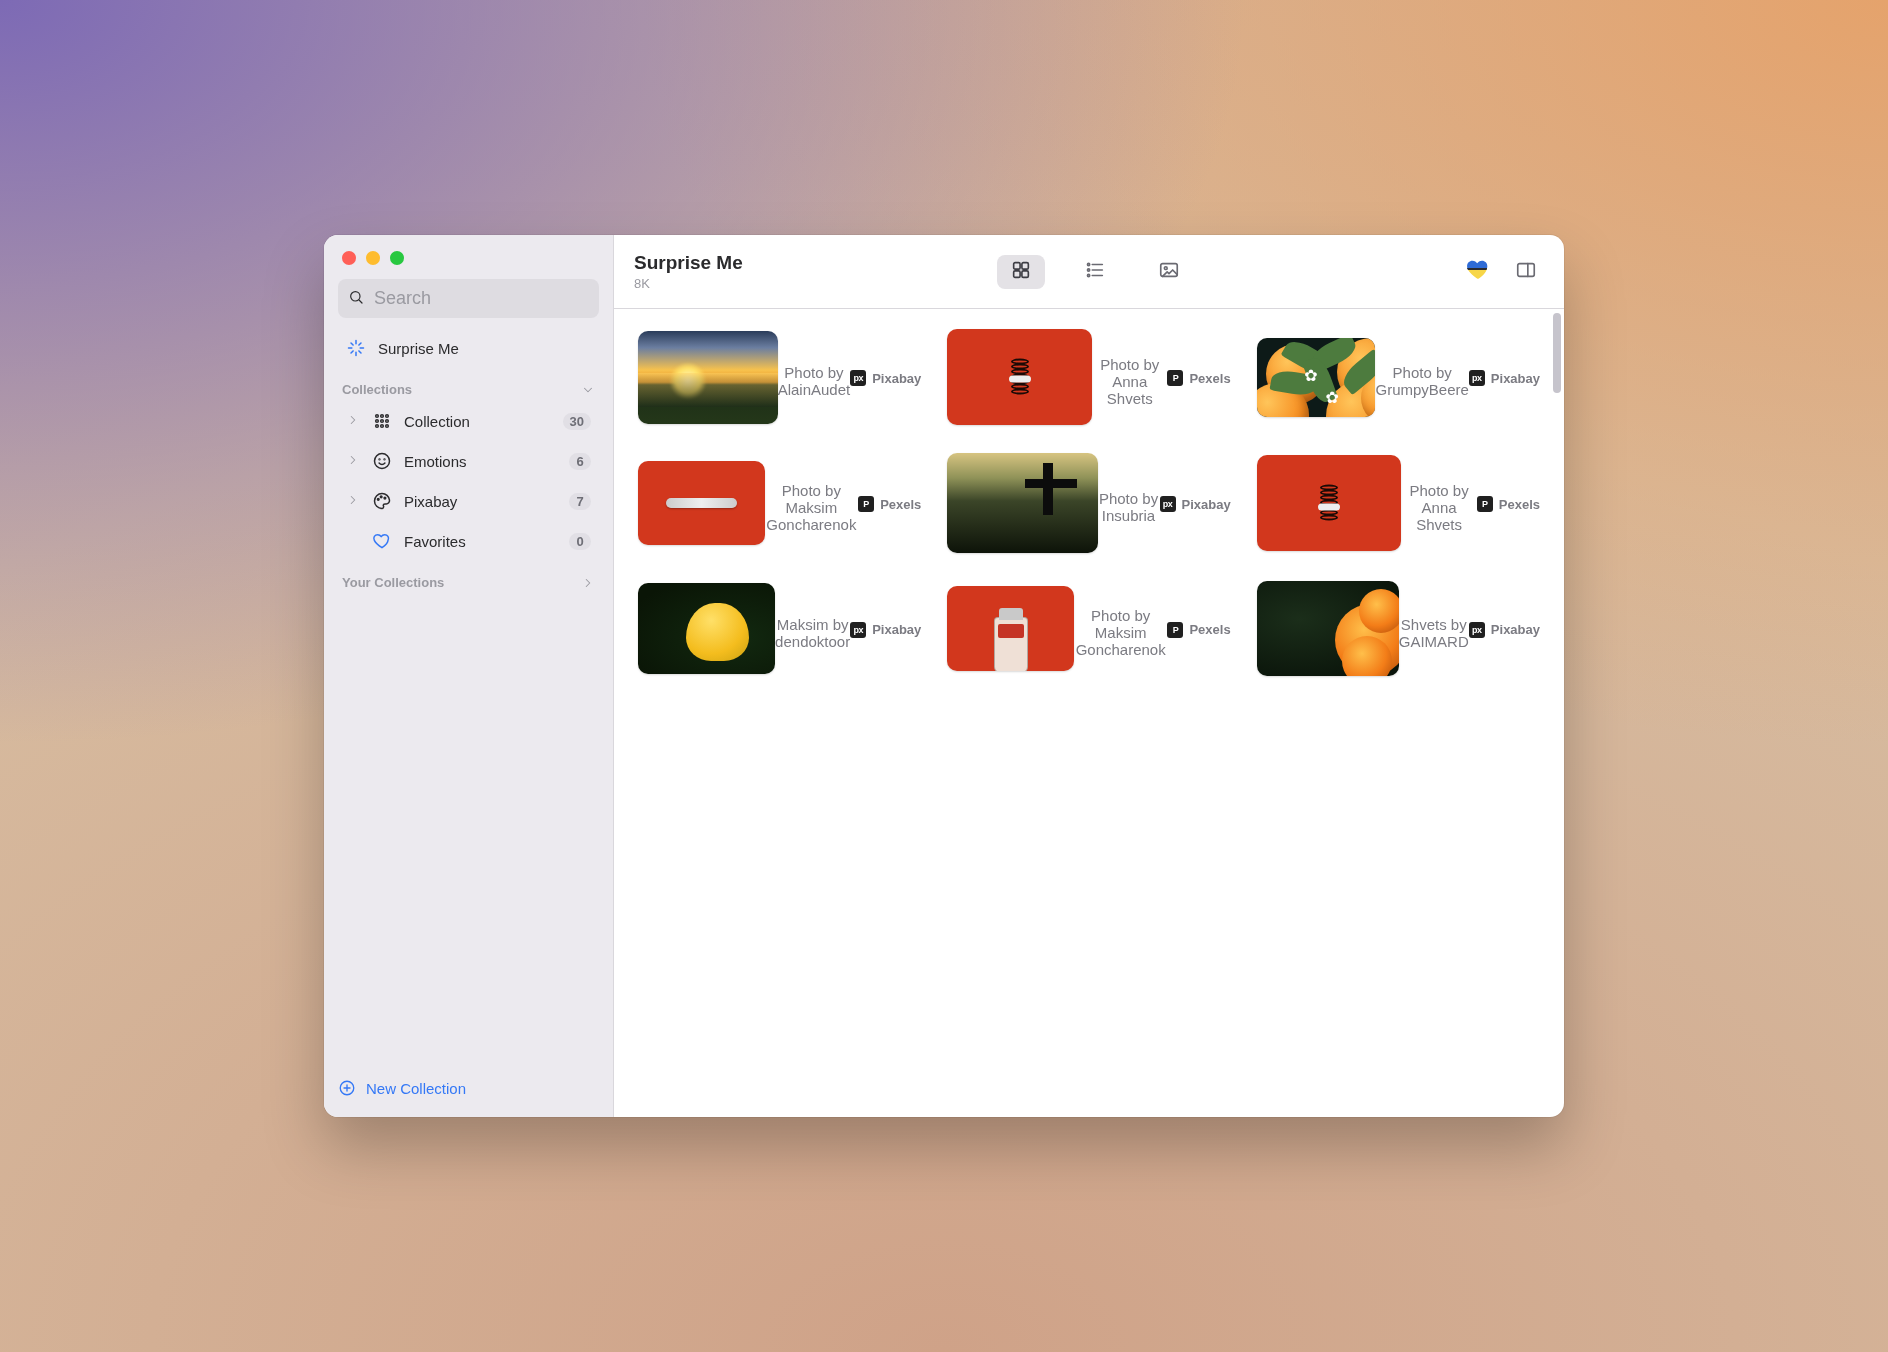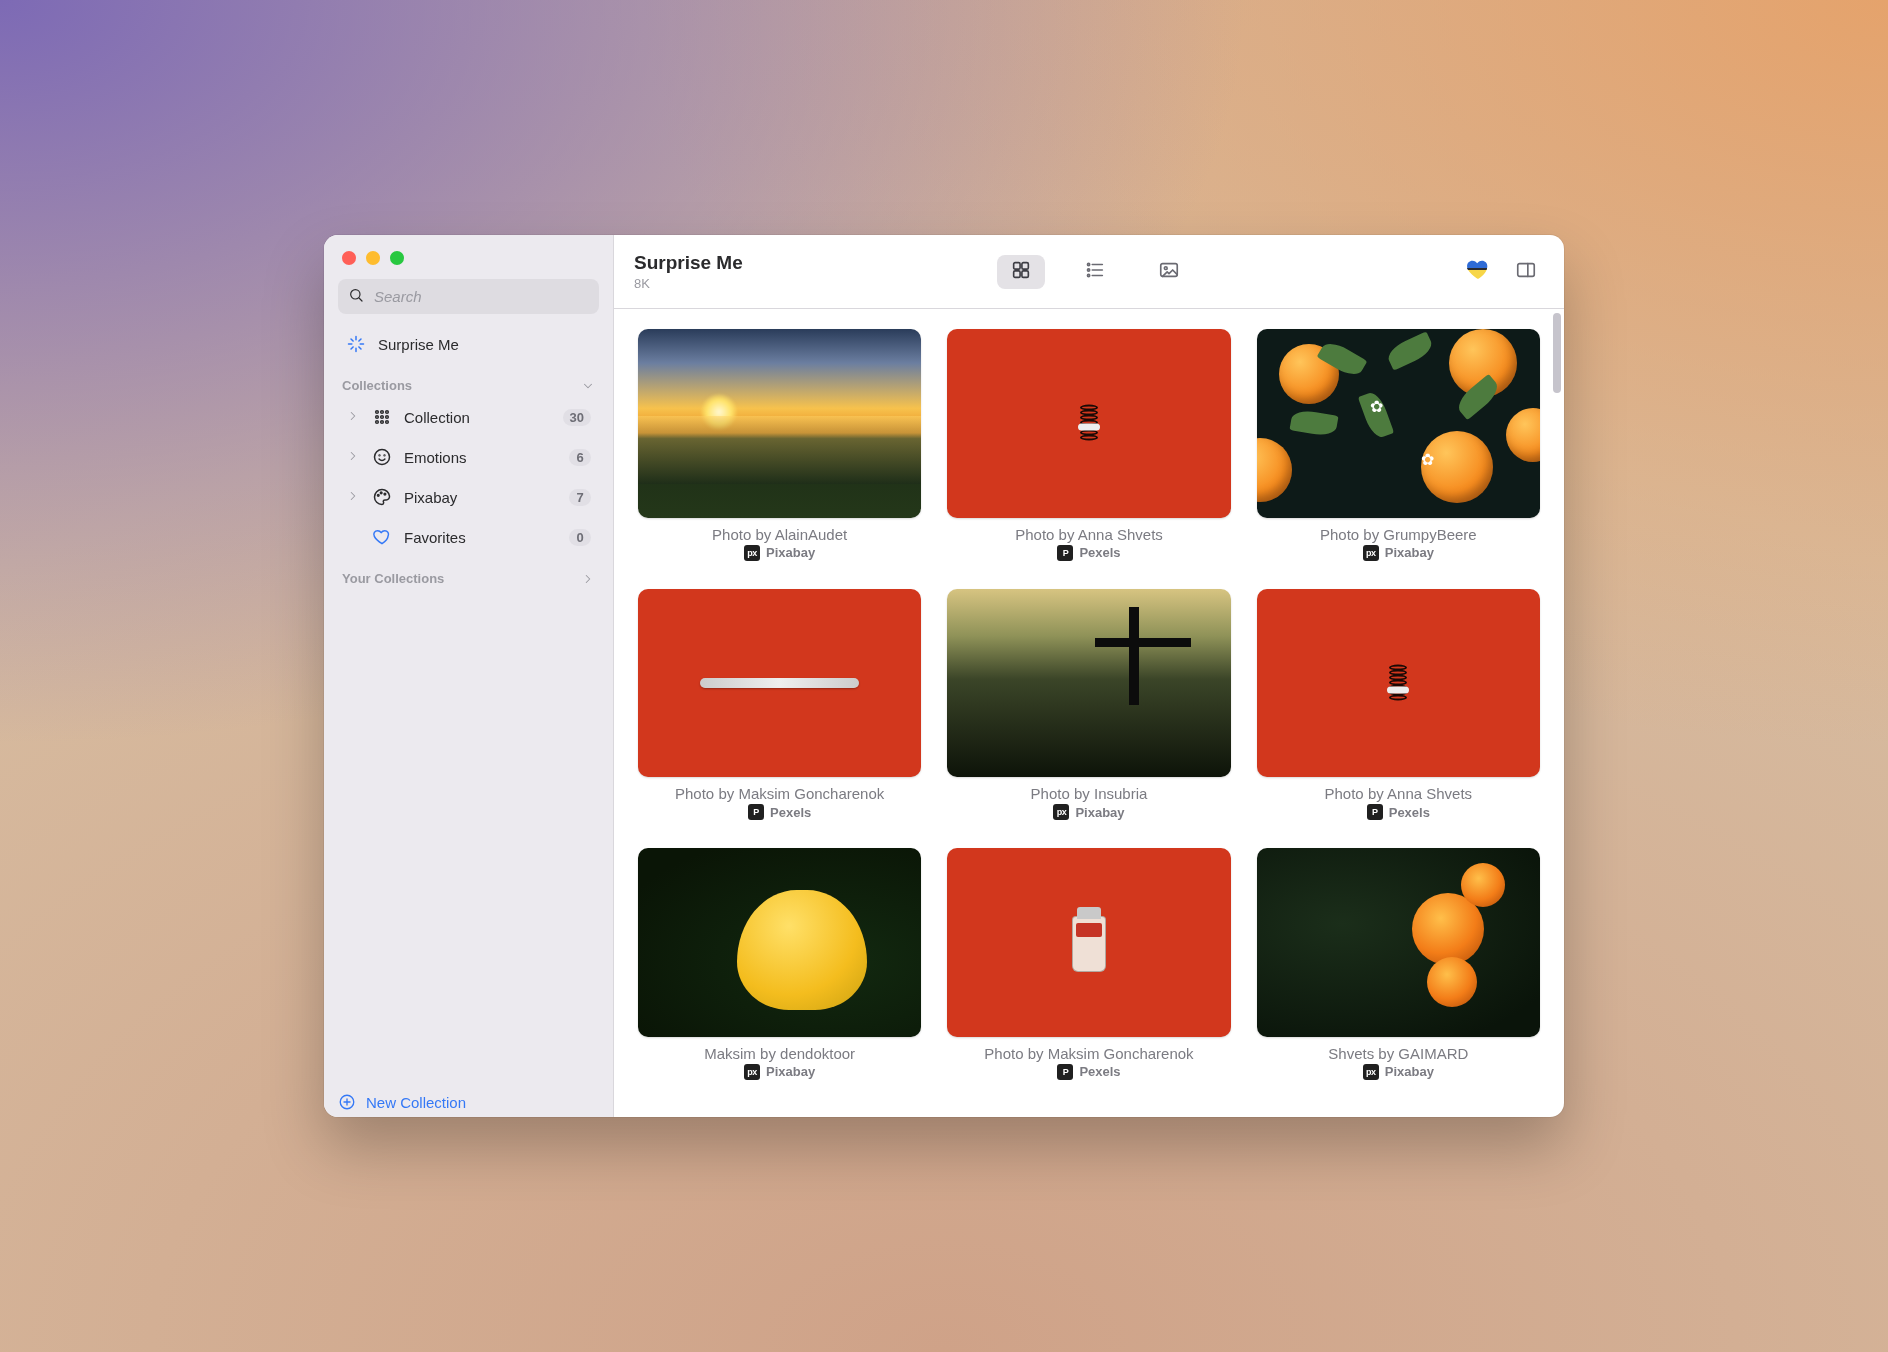--- a/index.html
+++ b/index.html
@@ -59,21 +59,21 @@
 
   .search-wrap { padding: 0 14px 10px; }
   .search {
     display:flex; align-items:center; gap:8px;
     background:#dedce1; border-radius:8px;
     padding:8px 10px;
   }
   .search svg { width:16px; height:16px; }
   .search input {
     border:none; outline:none; background:transparent;
-    font-size:15px; color:var(--text); width:100%;font-style:italic;
+    font-size:18px; color:var(--text); width:100%;
   }
   .search input::placeholder { color: var(--text-dim); }
 
   .nav-item {
     display:flex; align-items:center; gap:12px;
     padding:8px 14px; margin:2px 8px;
     border-radius:8px; cursor:default;
     font-size:15px;
   }
   .nav-item .icon { width:20px; display:flex; justify-content:center; }
@@ -88,21 +88,21 @@
 
   .section-header {
     display:flex; align-items:center; justify-content:space-between;
     padding: 14px 18px 4px 18px;
     color: var(--text-dim); font-size:13px; font-weight:600;
   }
   .section-header .chev-sm { width:14px; height:14px; color: var(--text-dim); }
 
   .sidebar-footer {
     margin-top:auto;
-    padding: 12px 14px 6px;
+    padding: 12px 14px 20px;
   }
   .new-collection {
     display:flex; align-items:center; gap:10px;
     color: var(--accent); font-size:15px; cursor:default;
   }
   .new-collection .plus {
     width:18px; height:18px;
   }
 
   
@@ -138,21 +138,21 @@
     flex:1; overflow-y:auto; padding: 20px 24px 24px;
     position:relative;
   }
   .grid-scroll::-webkit-scrollbar { width:10px; }
   .grid-scroll::-webkit-scrollbar-thumb { background:#c9c7ce; border-radius:5px; }
 
   .grid {
     display:grid; grid-template-columns: repeat(3, 1fr);
     gap: 28px 26px;
   }
-  .card { display:flex; flex-direction:column; align-items:center; }
+  .card { display:flex; flex-direction:row; align-items:center; }
   .thumb {
     width:100%; aspect-ratio: 272/181;
     border-radius:10px;
     box-shadow: 0 1px 2px rgba(0,0,0,.15);
     position:relative; overflow:hidden;
   }
   .caption { margin-top:8px; font-size:15px; color:var(--text-subtle); text-align:center; }
   .source  { display:flex; align-items:center; gap:6px; margin-top:2px; font-size:13px; color:var(--text-subtle); font-weight:600; }
   .source .src-icon {
     width:16px; height:16px; border-radius:3px;

